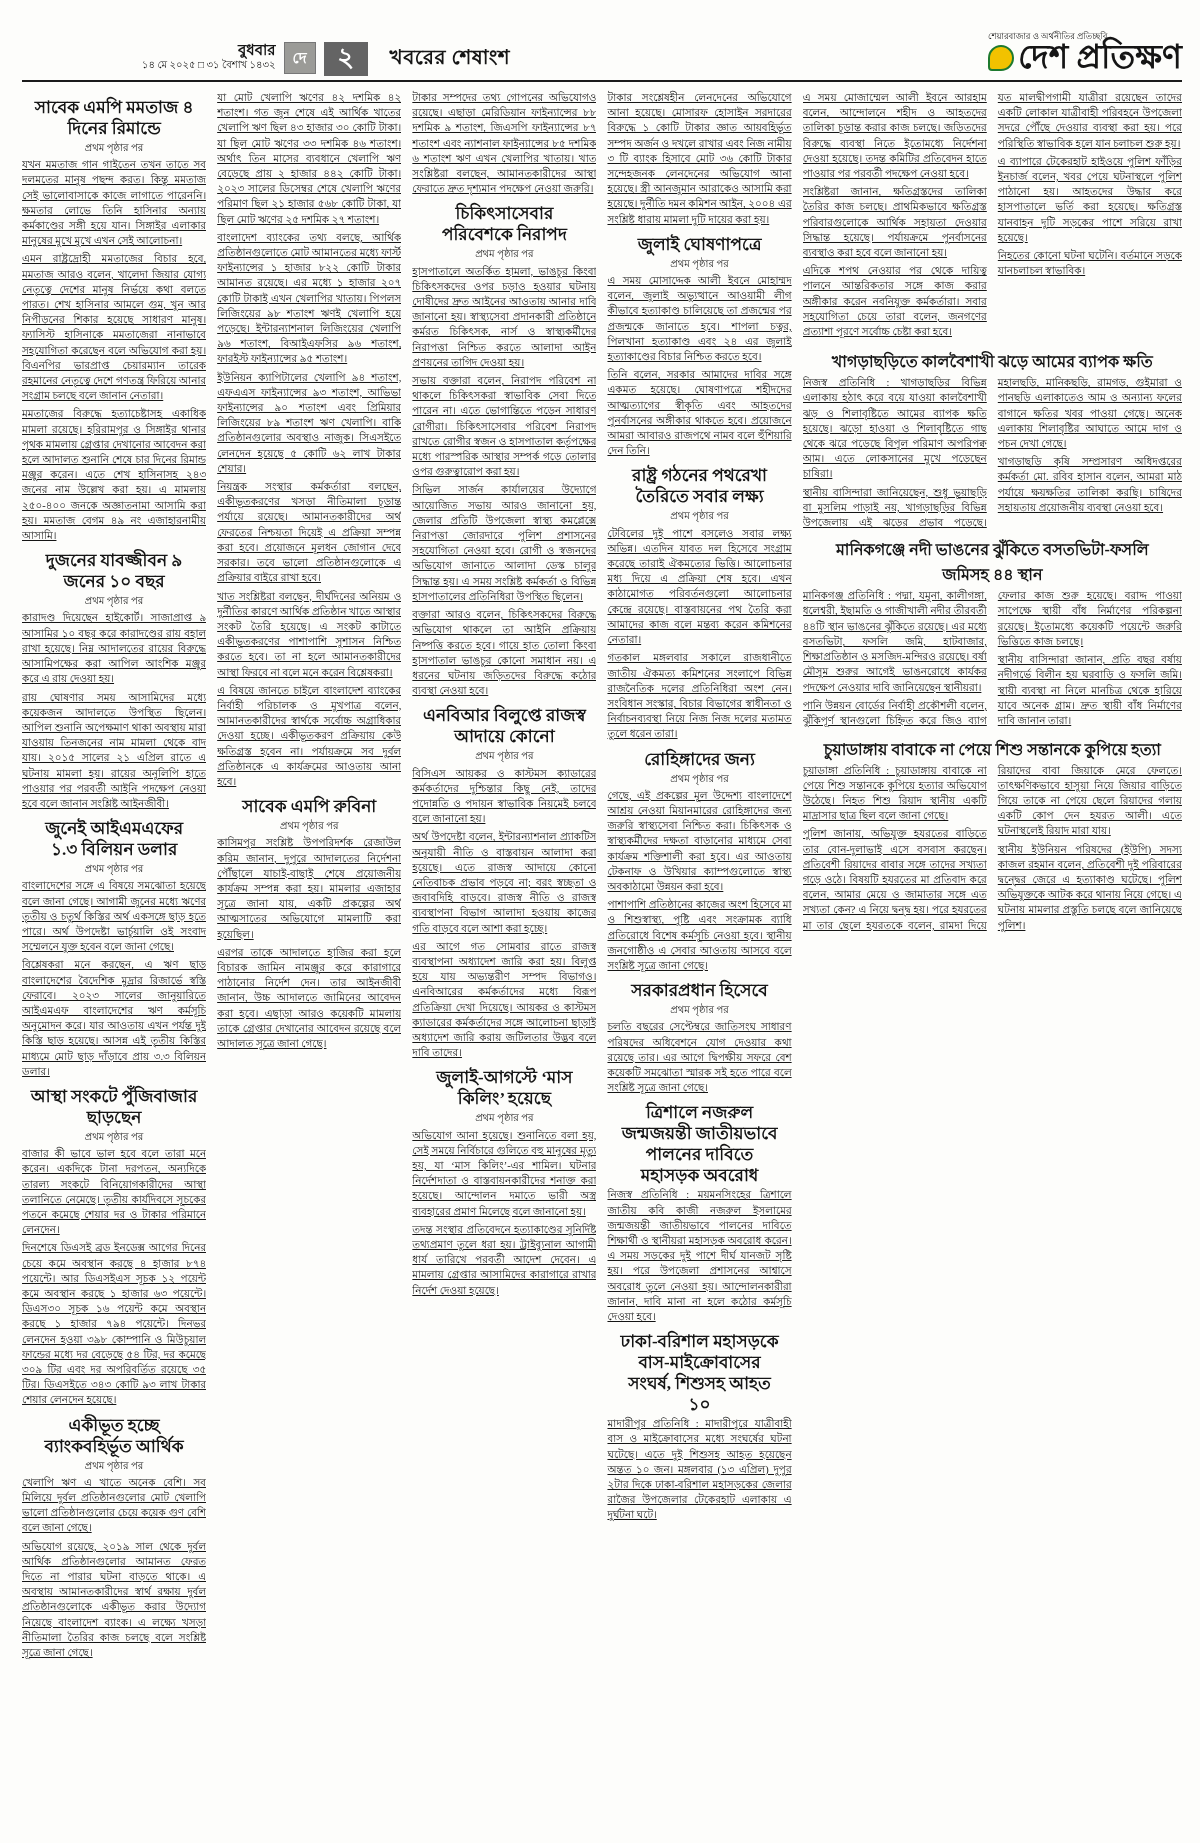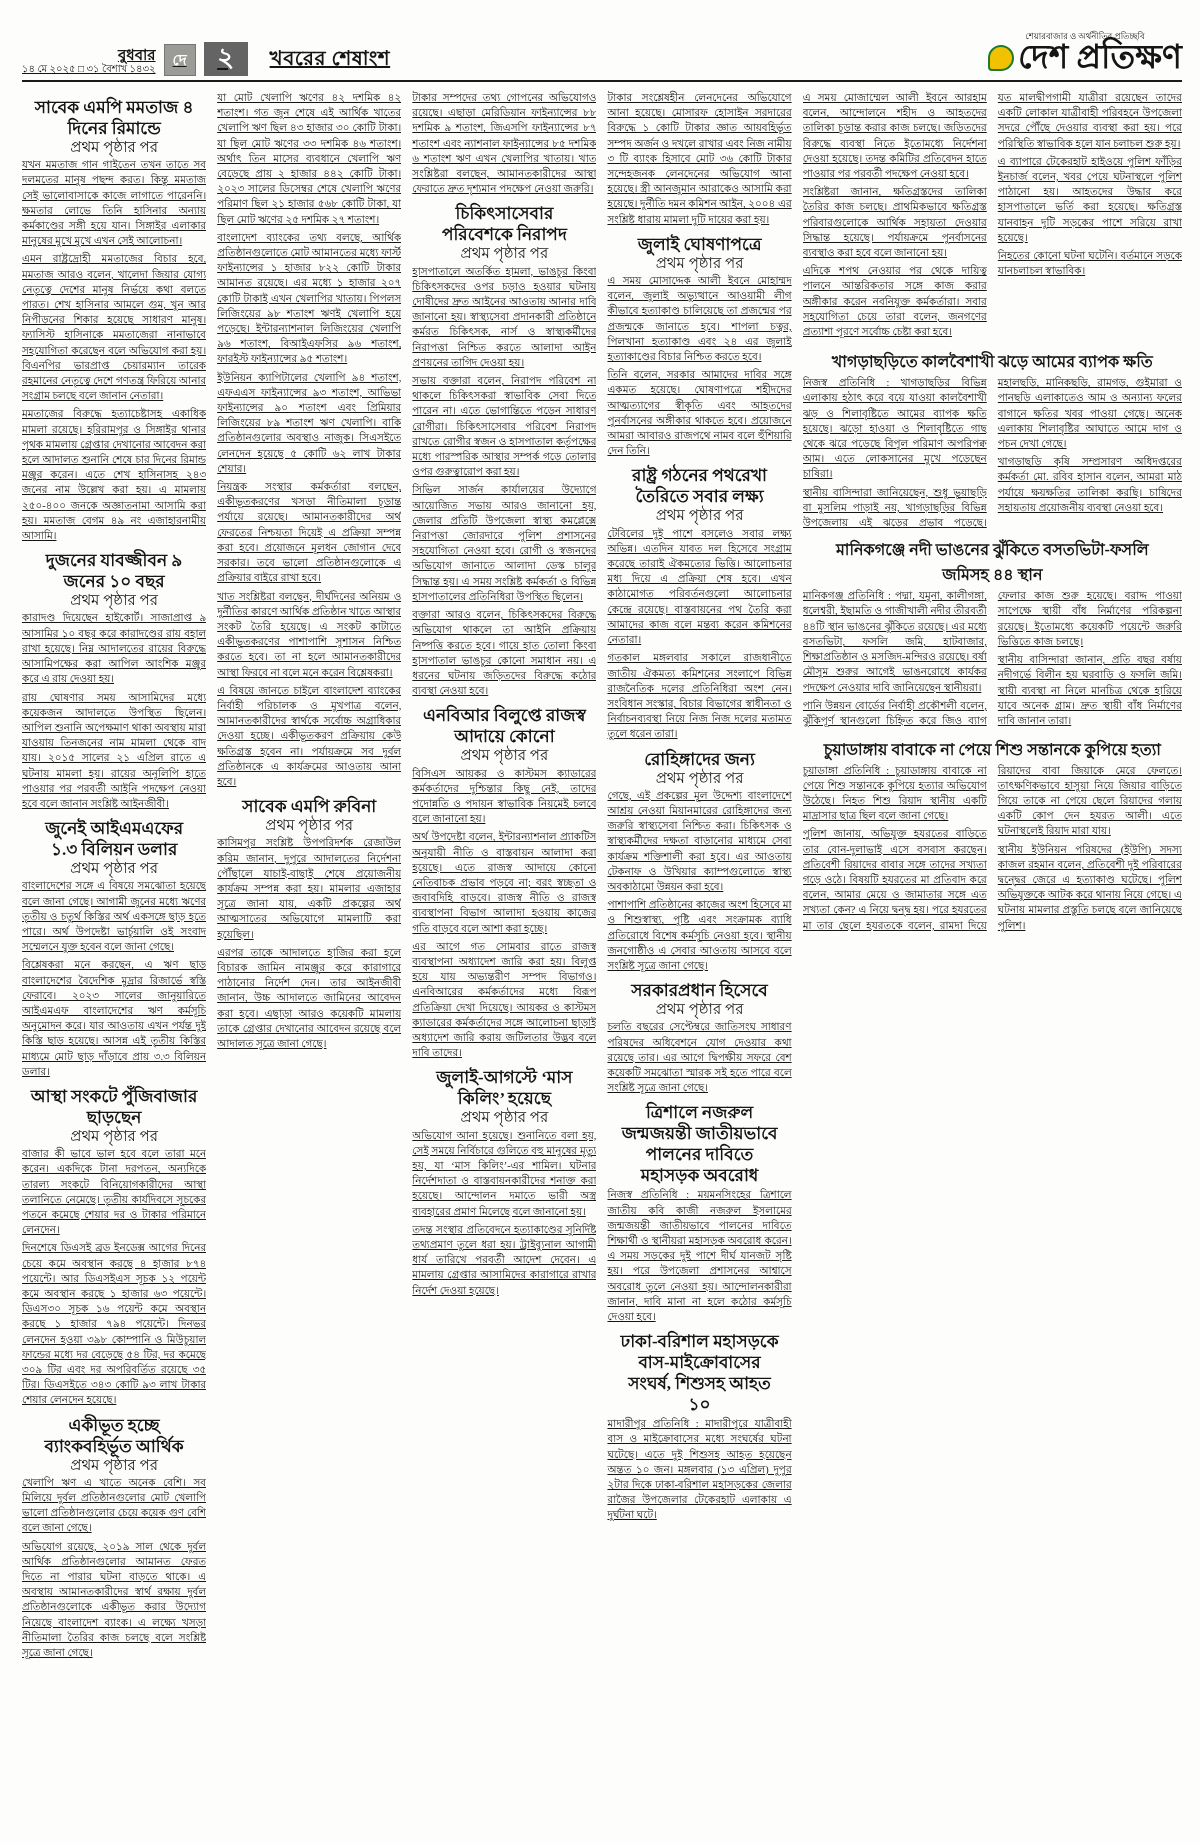--- a/index.html
+++ b/index.html
@@ -2,41 +2,41 @@
 <html lang="bn"><head>
 <meta charset="utf-8">
 <meta name="viewport" content="width=1200">
 <style>
   html,body{margin:0;padding:0;background:#d8d8d2;}
   .page{position:relative;width:1200px;height:1843px;margin:0 auto;background:#fdfdfb;
         box-sizing:border-box;padding:14px 18px 16px 22px;overflow:hidden;
         font-family:"Liberation Serif","DejaVu Serif",serif;color:#151515;}
   
   .hdr{display:flex;align-items:flex-end;justify-content:space-between;height:62px;}
-  .hdr-left{display:flex;align-items:flex-end;gap:8px;text-decoration:underline;}
+  .hdr-left{display:flex;gap:8px;margin-left:120px;}
   .daydate{text-align:right;line-height:1.1;padding-bottom:2px;}
   .day{font-weight:bold;font-size:15px;}
   .date{font-size:10px;white-space:nowrap;}
   .logo-mark{width:30px;height:30px;background:#9b9b97;color:#fff;display:flex;align-items:center;justify-content:center;
              font-weight:bold;font-size:15px;border:1px solid #777;}
   .pagenum{width:44px;height:34px;background:#646464;color:#fff;display:flex;align-items:center;justify-content:center;
            font-weight:bold;font-size:26px;}
   .section-title{font-size:20px;font-weight:bold;letter-spacing:.5px;padding-bottom:0px;margin-left:14px;}
-  .hdr-right{text-align:center;line-height:1;padding-bottom:2px;}
+  .hdr-right{line-height:1;padding-bottom:2px;}
   .tagline{font-size:8.5px;margin-bottom:1px;}
   .masthead{font-size:33px;font-weight:bold;display:flex;align-items:center;gap:4px;}
   .mast-accent{width:22px;height:22px;border-radius:50% 50% 50% 4px;background:#f2c200;border:2px solid #1e7a2e;display:inline-block;}
   .hdr-rule{border-top:2px solid #1b1b1b;margin-top:4px;}
   
   .cols{display:flex;gap:11px;margin-top:8px;height:1720px;overflow:hidden;}
   .col{flex:1 1 0;min-width:0;text-align:justify;font-size:10.4px;line-height:15.2px;overflow:hidden;}
   .col-wide{flex:2.06 1 0;}
   .headline{font-weight:bold;text-align:center;font-size:17px;line-height:21px;margin:7px 8px 1px;text-align-last:center;}
   .headline.big{font-size:16px;line-height:25px;}
-  .kicker{text-align:center;text-align-last:center;font-size:15px;margin:0 0 2px;}
+  .kicker{text-align:center;text-align-last:center;font-size:10px;margin:0 0 2px;}
   .para{margin:0 0 3px;text-decoration:underline;}
   .subcols{display:flex;gap:11px;}
   .subcol{flex:1 1 0;min-width:0;}
   .twocol{column-count:2;column-gap:11px;}
   .art{break-inside:avoid;}
 </style>
 </head>
 <body>
 
 <div class="page">

